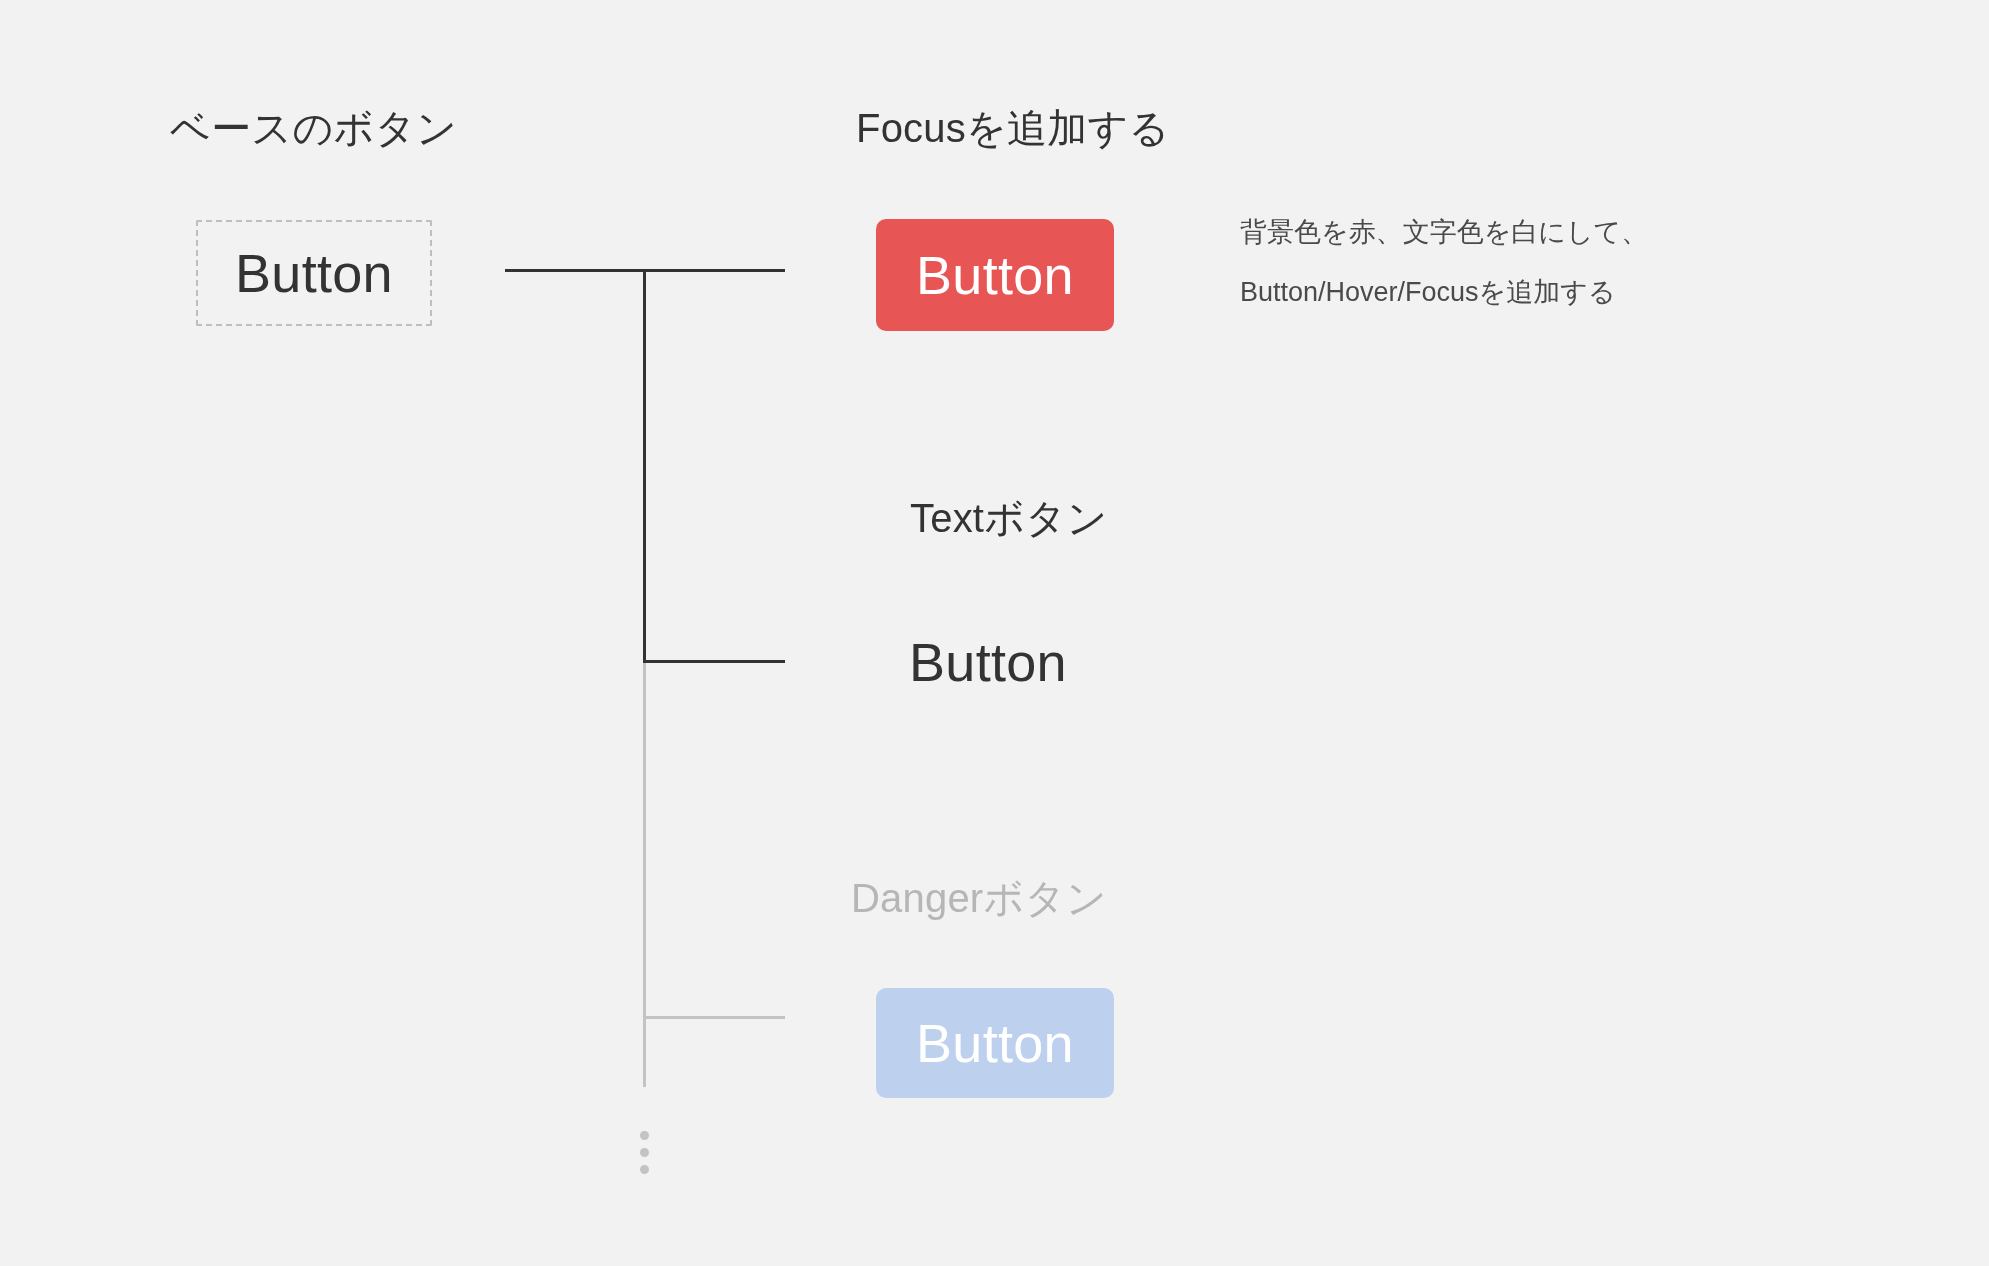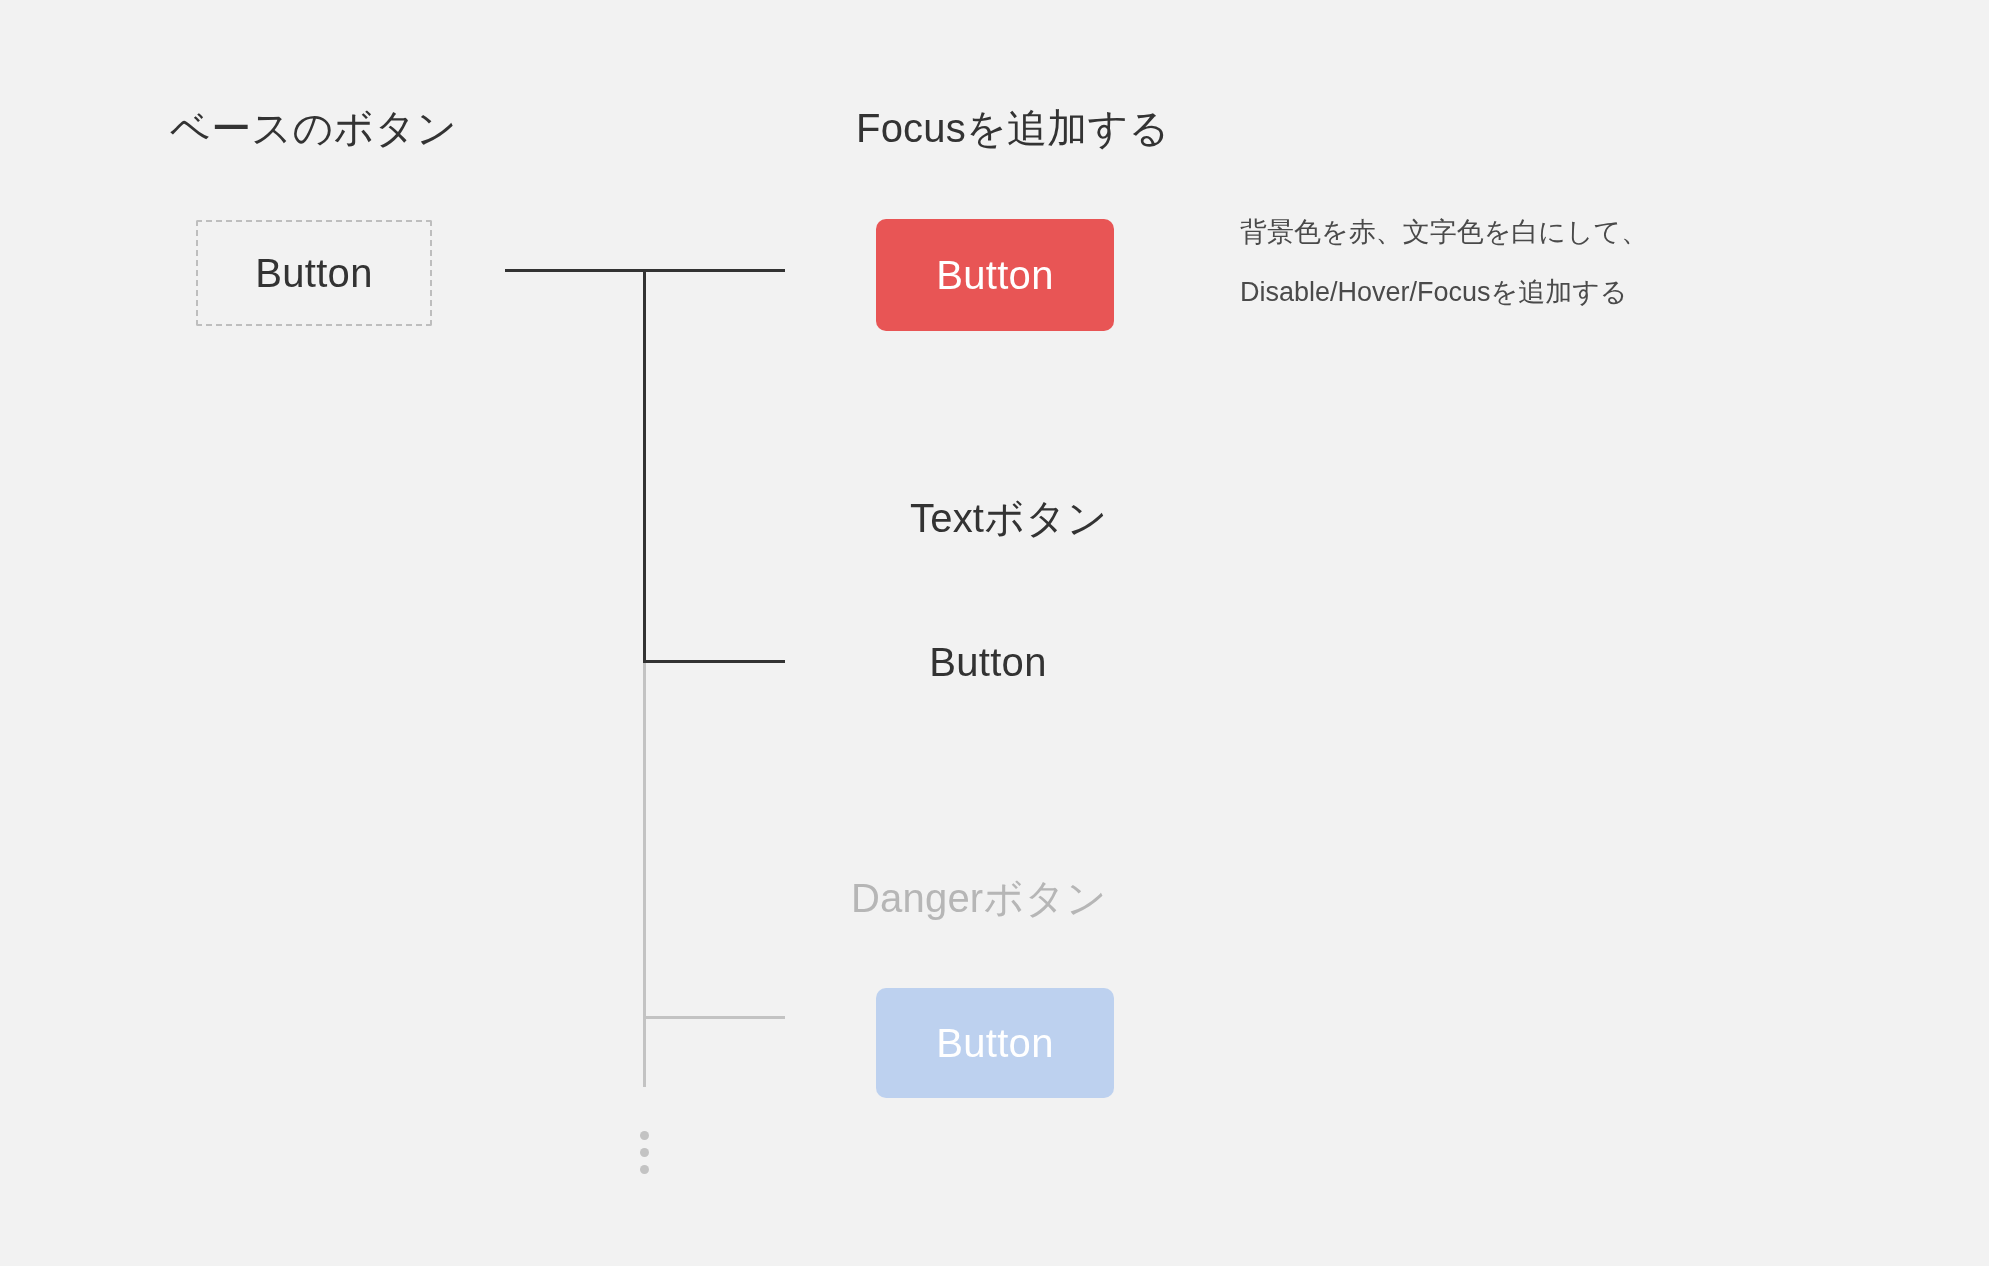--- a/index.html
+++ b/index.html
@@ -39,21 +39,21 @@
   #label-text   { left: 910px; top: 494px; }
   #label-primary{ left: 851px; top: 874px; }
 
   
   .btn {
     position: absolute;
     display: flex;
     align-items: center;
     justify-content: center;
     box-sizing: border-box;
-    font-size: 40px;
+    font-size: 54px;
     letter-spacing: 0.3px;
     user-select: none;
   }
 
   #btn-base {
     left: 196px;
     top: 220px;
     width: 236px;
     height: 106px;
     border: 2px dashed #BEBEBE;
@@ -192,21 +192,21 @@
     <span class="dot"></span>
     <span class="dot"></span>
   </div>
 
   <div class="section-label" id="label-danger">Focusを追加する</div>
 
   <div class="btn" id="btn-danger">Button</div>
 
   <div class="note" id="note-danger">
     <div>背景色を赤、文字色を白にして、</div>
-    <div>Disable/Hover/Focusを追加する</div>
+    <div>Button/Hover/Focusを追加する</div>
   </div>
 
   <div class="section-label" id="label-text">Textボタン</div>
 
   <div class="btn" id="btn-text">Button</div>
 
   <div class="note" id="note-text">
   </div>
 
   <div class="section-label muted" id="label-primary">Dangerボタン</div>

